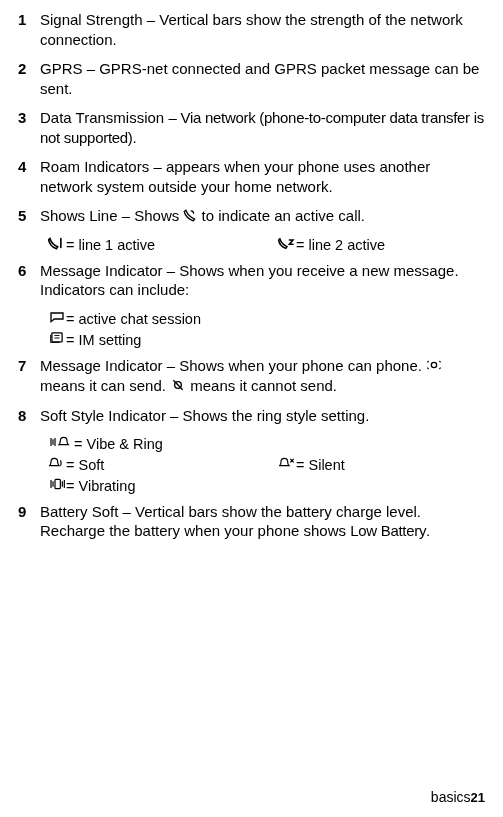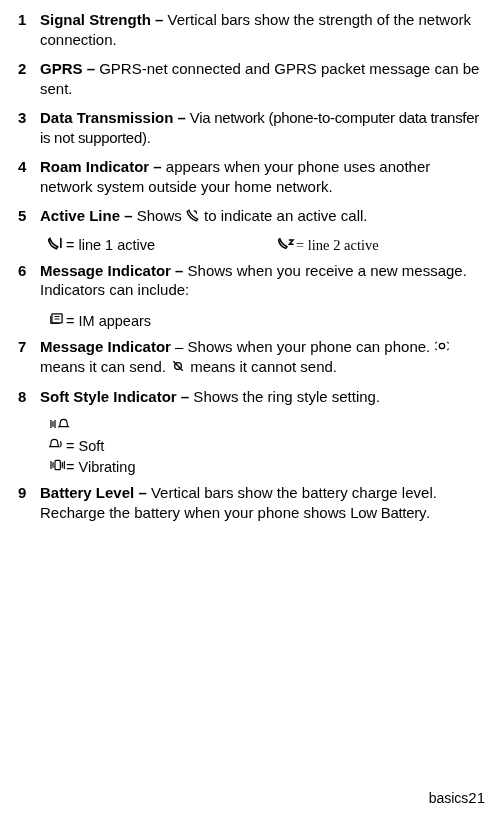--- a/index.html
+++ b/index.html
@@ -24,21 +24,21 @@
   }
   .item .num {
     width: 22px;
     flex: 0 0 22px;
     font-weight: bold;
   }
   .item .body {
     flex: 1;
   }
   .hdr {
-    font-weight: bold;
+    font-weight: normal;
   }
   .desc {
     font-weight: normal;
   }
   .subtable {
     margin: 6px 0 6px 30px;
     font-size: 14.5px;
   }
   .subrow {
     display: flex;
@@ -47,21 +47,20 @@
   .subcell {
     display: flex;
     align-items: flex-start;
   }
   .subcell.left {
     width: 230px;
     flex: 0 0 230px;
   }
   .subcell.right {
     flex: 1;
-    font-family: Liberation Serif, serif;
   }
   .icon {
     width: 18px;
     flex: 0 0 18px;
     text-align: center;
     font-size: 14px;
     line-height: 1.2;
   }
   .nowrap-desc {
     flex: 1;
@@ -78,22 +77,22 @@
   }
   .footer {
     position: absolute;
     right: 18px;
     bottom: 10px;
     font-size: 14px;
   }
   .footer .section {
   }
   .footer .pagenum {
-    font-weight: normal;
-    font-size: 15px;
+    font-weight: bold;
+    font-size: 13px;
   }
 </style>
 </head>
 <body>
 
 <div class="page">
 
   <div class="item">
     <div class="num">1</div>
     <div class="body">
@@ -111,28 +110,28 @@
   <div class="item">
     <div class="num">3</div>
     <div class="body">
       <span class="hdr">Data Transmission –</span><span class="desc condensed"> Via network (phone-to-computer data transfer is not supported).</span>
     </div>
   </div>
 
   <div class="item">
     <div class="num">4</div>
     <div class="body">
-      <span class="hdr">Roam Indicator –</span><span class="desc"> appears when your phone uses another network system outside your home network.</span>
+      <span class="hdr">Roam Indicators –</span><span class="desc"> appears when your phone uses another network system outside your home network.</span>
     </div>
   </div>
 
   <div class="item">
     <div class="num">5</div>
     <div class="body">
-      <span class="hdr">Active Line –</span><span class="desc"> Shows </span><span class="inline-icon">
+      <span class="hdr">Shows Line –</span><span class="desc"> Shows </span><span class="inline-icon">
         <svg width="14" height="14" viewBox="0 0 24 24" fill="none" stroke="#000" stroke-width="2.2" stroke-linecap="round">
           <path d="M5 4c3 8 7 12 15 15l-2 3c-9-3-14-8-16-16z"></path>
           <path d="M14 5c2 0 4 2 4 4"></path>
         </svg>
       </span><span class="desc"> to indicate an active call.</span>
     </div>
   </div>
 
   <div class="subtable">
     <div class="subrow">
@@ -159,31 +158,39 @@
 
   <div class="item">
     <div class="num">6</div>
     <div class="body">
       <span class="hdr">Message Indicator –</span><span class="desc"> Shows when you receive a new message. Indicators can include:</span>
     </div>
   </div>
 
   <div class="subtable">
     <div class="subrow">
+      <div class="subcell right">
+        <span class="icon">
+          <svg width="16" height="14" viewBox="0 0 24 20" fill="none" stroke="#000" stroke-width="2">
+            <path d="M3 4h18v9H8l-5 4z"></path>
+          </svg>
+        </span>
+        <span class="nowrap-desc">= active chat session</span>
+      </div>
     </div>
     <div class="subrow">
       <div class="subcell left">
         <span class="icon">
           <svg width="16" height="14" viewBox="0 0 24 22" fill="none" stroke="#000" stroke-width="2">
             <rect x="4" y="3" width="16" height="14" rx="1"></rect>
             <path d="M8 7h8M8 11h8" stroke-width="1.5"></path>
             <path d="M2 6v12h14" stroke-width="1.5"></path>
           </svg>
         </span>
-        <span class="nowrap-desc">= IM appears</span>
+        <span class="nowrap-desc">= IM setting</span>
       </div>
     </div>
   </div>
 
   <div class="item">
     <div class="num">7</div>
     <div class="body">
       <span class="hdr">Message Indicator</span><span class="desc"> – Shows when your phone can phone. </span><span class="inline-icon">
         <svg width="16" height="14" viewBox="0 0 24 20" fill="none" stroke="#000" stroke-width="2">
           <circle cx="12" cy="10" r="4"></circle>
@@ -207,50 +214,60 @@
 
   <div class="subtable">
     <div class="subrow">
       <div class="subcell right">
         <span class="icon" style="width:26px;flex:0 0 26px;">
           <svg width="24" height="14" viewBox="0 0 36 20" fill="none" stroke="#000" stroke-width="1.8">
             <path d="M3 4v12M6 6v8M9 4v12"></path>
             <path d="M22 3c-3 0-5 2-5 5 0 3 0 4-2 6h14c-2-2-2-3-2-6 0-3-2-5-5-5z"></path>
           </svg>
         </span>
+        <span class="nowrap-desc"> = Vibe &amp; Ring</span>
       </div>
     </div>
     <div class="subrow">
       <div class="subcell left">
         <span class="icon">
           <svg width="16" height="14" viewBox="0 0 24 20" fill="none" stroke="#000" stroke-width="1.8">
             <path d="M8 3c-3 0-5 2-5 5 0 3 0 4-2 6h14c-2-2-2-3-2-6 0-3-2-5-5-5z"></path>
             <path d="M17 6c1.5 1.5 1.5 6 0 8"></path>
           </svg>
         </span>
         <span class="nowrap-desc"> = Soft</span>
+      </div>
+      <div class="subcell right">
+        <span class="icon">
+          <svg width="16" height="14" viewBox="0 0 24 20" fill="none" stroke="#000" stroke-width="1.8">
+            <path d="M8 3c-3 0-5 2-5 5 0 3 0 4-2 6h14c-2-2-2-3-2-6 0-3-2-5-5-5z"></path>
+            <path d="M17 4l5 5M22 4l-5 5"></path>
+          </svg>
+        </span>
+        <span class="nowrap-desc"> = Silent</span>
       </div>
     </div>
     <div class="subrow">
       <div class="subcell left">
         <span class="icon">
           <svg width="16" height="14" viewBox="0 0 24 20" fill="none" stroke="#000" stroke-width="1.8">
             <path d="M3 4v12M6 6v8"></path>
             <rect x="9" y="3" width="8" height="14" rx="1.5"></rect>
             <path d="M20 6v8M23 4v12"></path>
           </svg>
         </span>
         <span class="nowrap-desc"> = Vibrating</span>
       </div>
     </div>
   </div>
 
   <div class="item">
     <div class="num">9</div>
     <div class="body">
-      <span class="hdr">Battery Level –</span><span class="desc"> Vertical bars show the battery charge level. Recharge the battery when your phone shows </span><span class="condensed">Low Battery</span><span class="desc">.</span>
+      <span class="hdr">Battery Soft –</span><span class="desc"> Vertical bars show the battery charge level. Recharge the battery when your phone shows </span><span class="condensed">Low Battery</span><span class="desc">.</span>
     </div>
   </div>
 
   <div class="footer">
     <span class="section">basics</span><span class="pagenum">21</span>
   </div>
 </div>
 
 </body></html>

